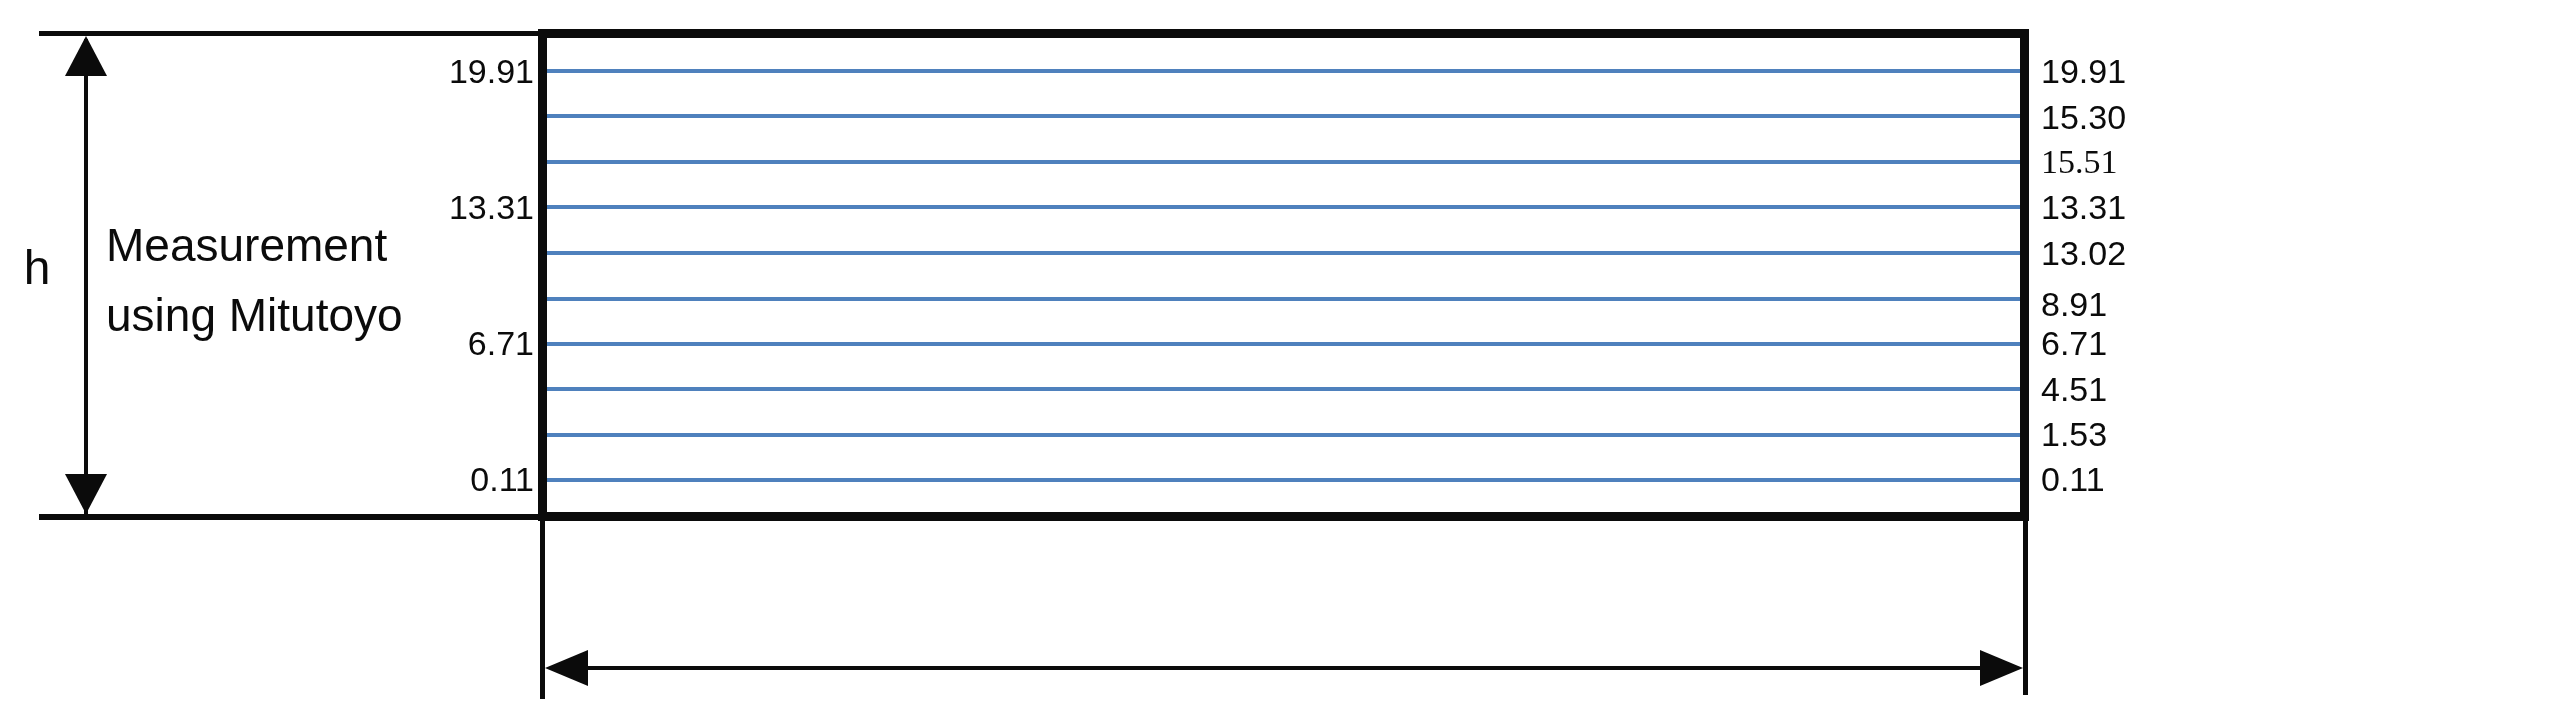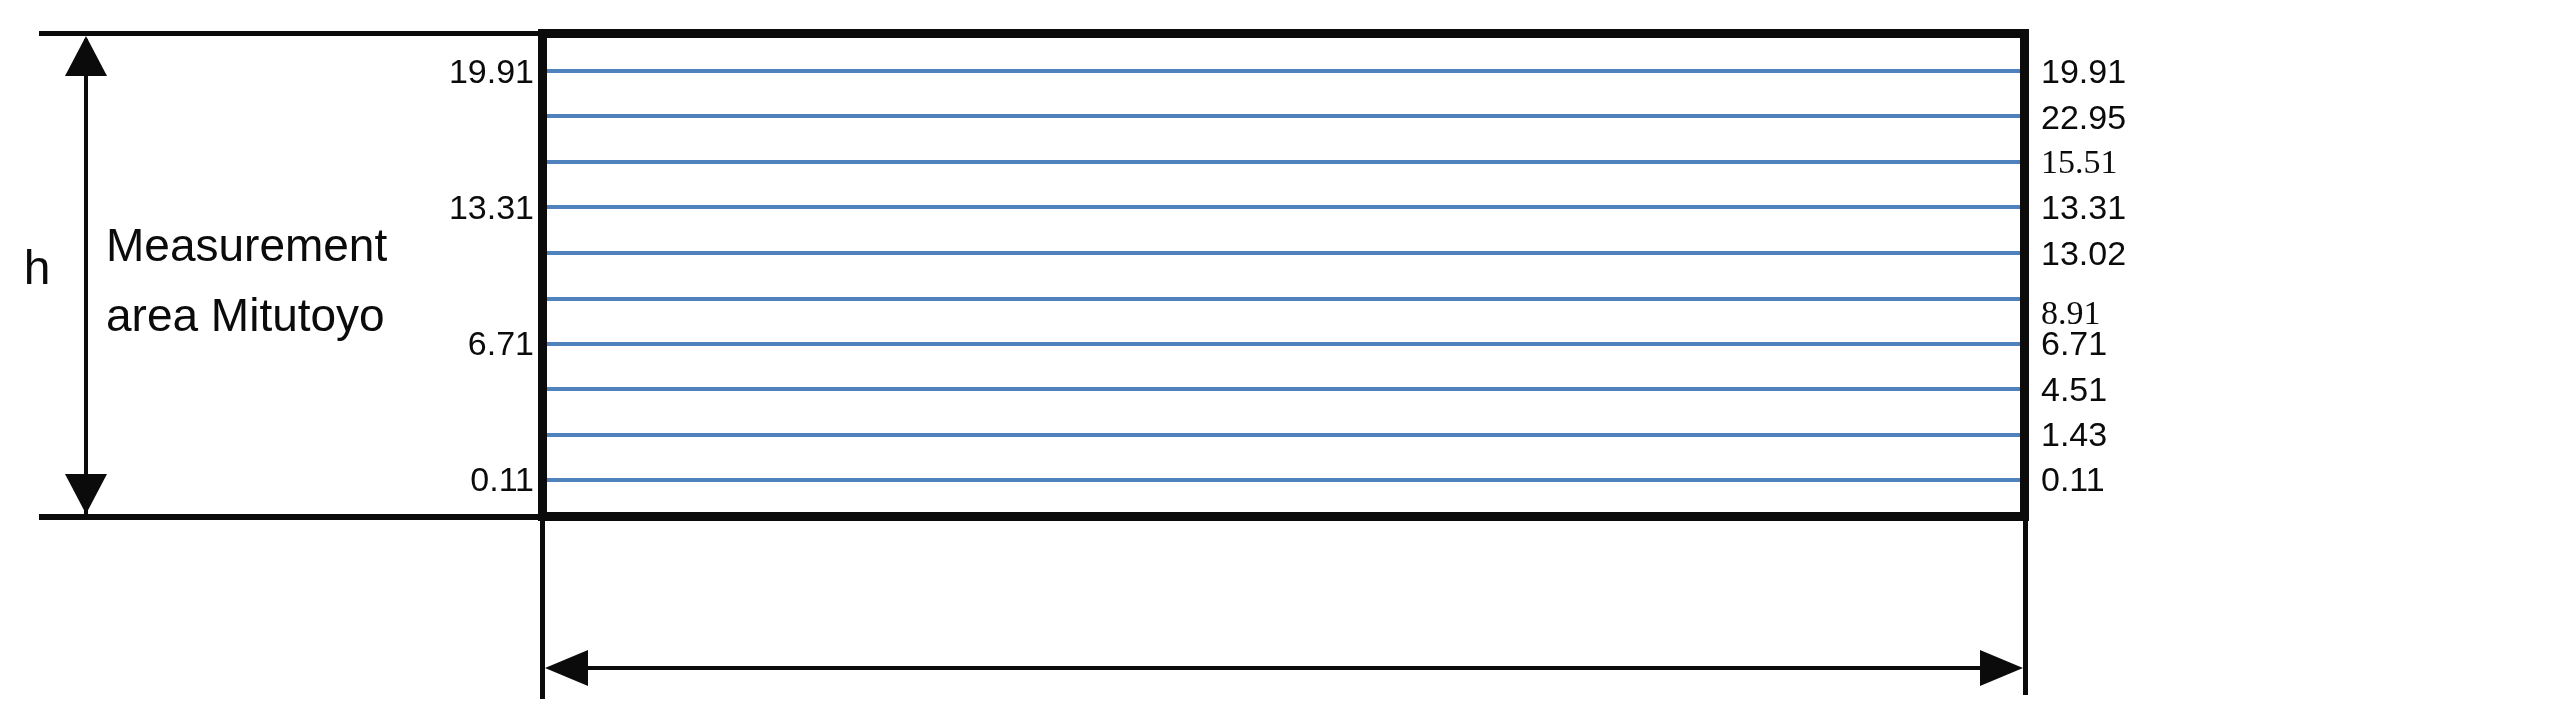--- a/index.html
+++ b/index.html
@@ -57,49 +57,49 @@
   <div class="hline" style="left:39px;top:514px;width:499px;height:6px;"></div>
 
   <div class="vline" style="left:84px;top:39px;width:3.7px;height:476px;"></div>
   <div class="arrow-up" style="left:65px;top:36px;"></div>
   <div class="arrow-down" style="left:65px;top:474px;"></div>
 
   <div id="h-label">h</div>
 
   <div id="left-caption">
     <div>Measurement</div>
-    <div>area Mitutoyo</div>
+    <div>using Mitutoyo</div>
   </div>
 
   <div id="specimen"></div>
   <div id="scan-lines-host">
       <div class="scan-line" style="top: 69px; background: rgb(79, 129, 189);"></div>
       <div class="scan-line" style="top: 114px; background: rgb(79, 129, 189);"></div>
       <div class="scan-line" style="top: 160px; background: rgb(79, 129, 189);"></div>
       <div class="scan-line" style="top: 205px; background: rgb(79, 129, 189);"></div>
       <div class="scan-line" style="top: 251px; background: rgb(79, 129, 189);"></div>
       <div class="scan-line" style="top: 297px; background: rgb(79, 129, 189);"></div>
       <div class="scan-line" style="top: 342px; background: rgb(79, 129, 189);"></div>
       <div class="scan-line" style="top: 387px; background: rgb(79, 129, 189);"></div>
       <div class="scan-line" style="top: 433px; background: rgb(79, 129, 189);"></div>
       <div class="scan-line" style="top: 478px; background: rgb(79, 129, 189);"></div>
     </div>
   <div id="tick-labels-host">
       <div class="tick tick-left" style="top: 54px;">19.91</div>
       <div class="tick tick-right" style="top: 54px;">19.91</div>
-      <div class="tick tick-right" style="top: 100px;">22.95</div>
+      <div class="tick tick-right" style="top: 100px;">15.30</div>
       <div class="tick tick-right" style="top: 145px; font-family: Liberation Serif, serif;">15.51</div>
       <div class="tick tick-left" style="top: 190px;">13.31</div>
       <div class="tick tick-right" style="top: 190px;">13.31</div>
       <div class="tick tick-right" style="top: 236px;">13.02</div>
-      <div class="tick tick-right" style="top: 296px; font-family: Liberation Serif, serif;">8.91</div>
+      <div class="tick tick-right" style="top: 287px;">8.91</div>
       <div class="tick tick-left" style="top: 326px;">6.71</div>
       <div class="tick tick-right" style="top: 326px;">6.71</div>
       <div class="tick tick-right" style="top: 372px; text-align: right;">4.51</div>
-      <div class="tick tick-right" style="top: 417px;">1.43</div>
+      <div class="tick tick-right" style="top: 417px;">1.53</div>
       <div class="tick tick-left" style="top: 462px;">0.11</div>
       <div class="tick tick-right" style="top: 462px;">0.11</div>
     </div>
 
 
   <div class="vline" style="left:540px;top:521px;width:4.5px;height:178px;"></div>
   <div class="vline" style="left:2023px;top:521px;width:4.5px;height:174px;"></div>
 
   <div class="hline" style="left:554px;top:666px;width:1461px;height:3.7px;"></div>
   <div class="arrow-left" style="left:545px;top:650px;"></div>

